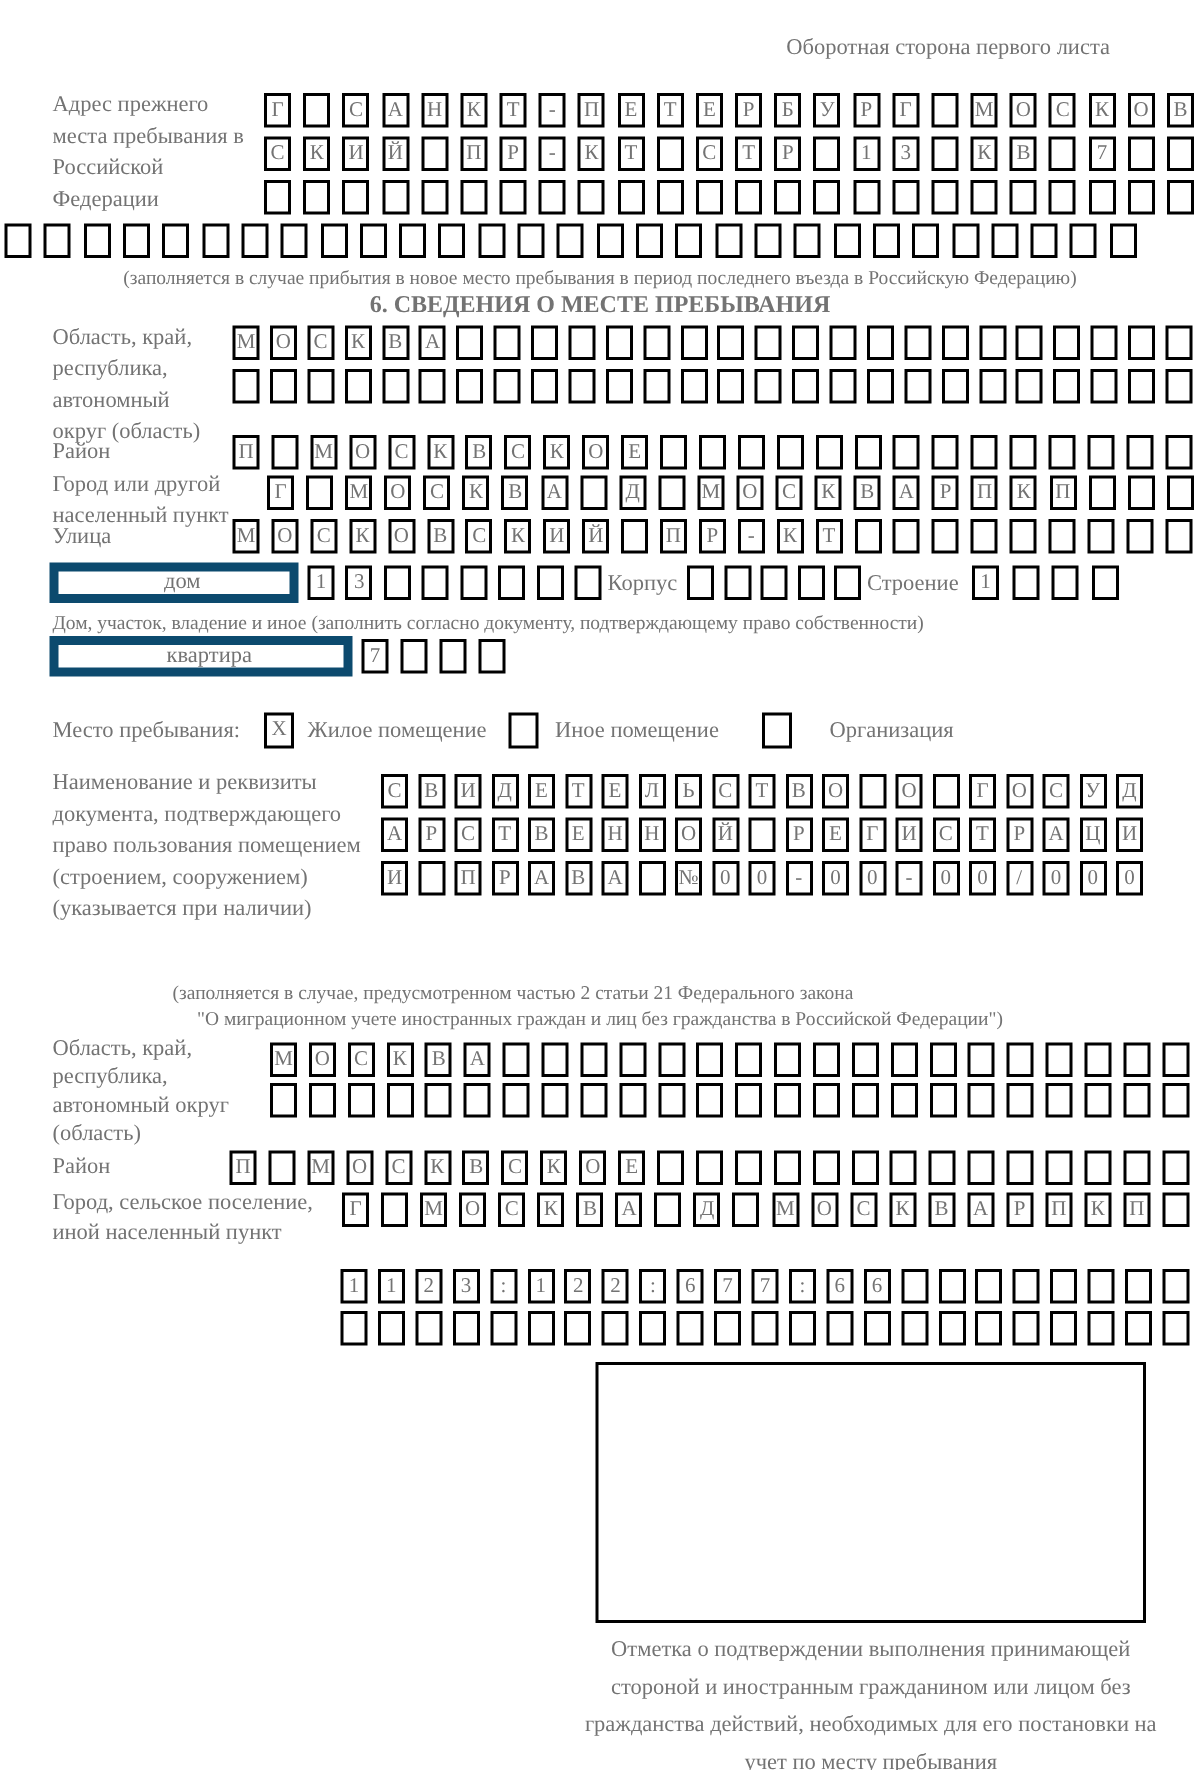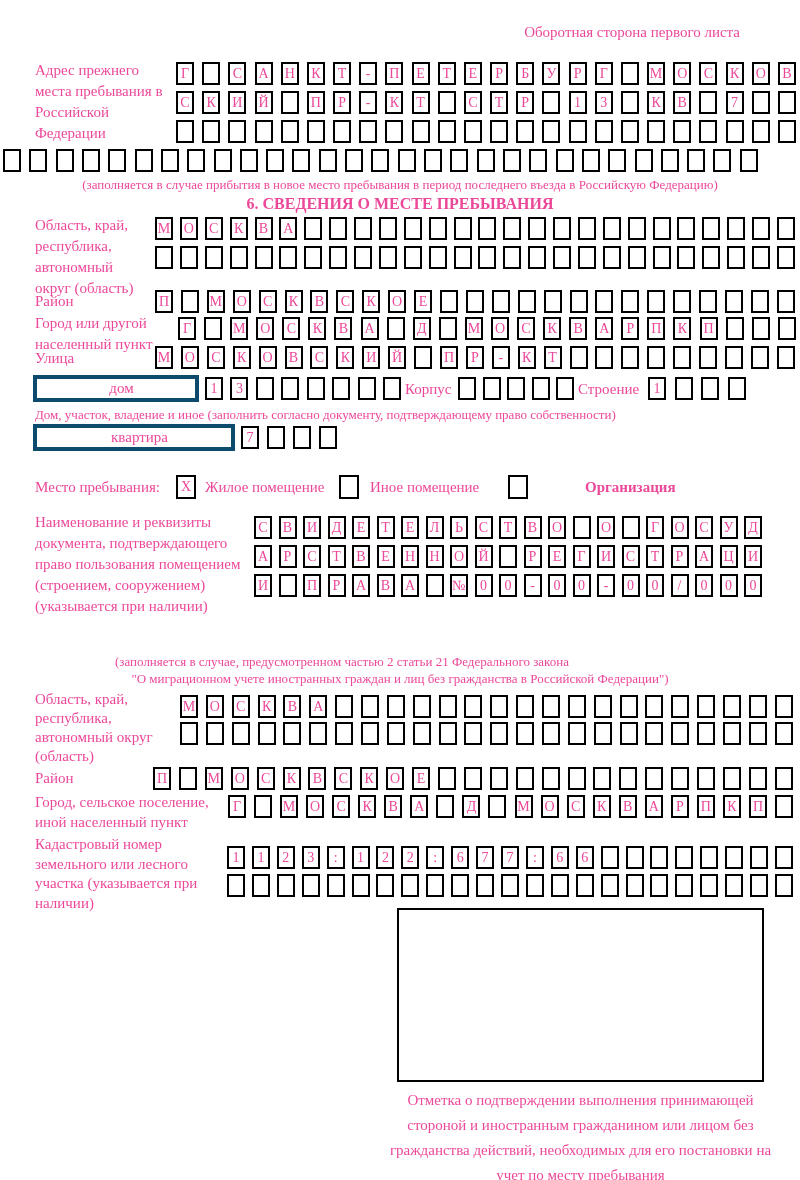--- a/index.html
+++ b/index.html
@@ -1,32 +1,32 @@
 <!DOCTYPE html>
 <html><head>
 <meta charset="utf-8">
 <style>
   html,body{margin:0;padding:0;background:#e8e8e8;}
   .page{
     position:relative;width:800px;height:1180px;margin:0 auto;
-    background:#ffffff;color:#ec4899;
+    background:#ffffff;color:#737373;
     font-family:"Liberation Serif","DejaVu Serif",serif;
     overflow:hidden;
   }
   .lbl{position:absolute;font-size:15px;line-height:21px;}
   .cap{position:absolute;font-size:13px;text-align:center;white-space:nowrap;}
   .ttl{position:absolute;font-size:16px;font-weight:bold;text-align:center;width:800px;left:0;}
   .cellrow{position:absolute;display:flex;justify-content:space-between;}
   .cell{
     box-sizing:border-box;flex:0 0 auto;width:18px;height:23px;
     border:2px solid #000;display:flex;align-items:center;justify-content:center;
     font-size:14px;line-height:1;background:#fff;
   }
   .widebox{
-    position:absolute;box-sizing:border-box;border:4px solid #0c4a6e;background:#fff;
+    position:absolute;box-sizing:border-box;border:6px solid #0c4a6e;background:#fff;
     display:flex;align-items:center;justify-content:center;font-size:15px;padding-left:11px;
   }
   .chk{
     position:absolute;box-sizing:border-box;width:20px;height:24px;border:2px solid #000;
     display:flex;align-items:center;justify-content:center;font-size:14px;background:#fff;
   }
   .stamp{position:absolute;box-sizing:border-box;border:2px solid #000;background:#fff;}
   .stampcap{position:absolute;font-size:15px;line-height:25px;text-align:center;}
 </style>
 </head>
@@ -329,21 +329,21 @@
       <span class="cell"></span>
       <span class="cell"></span>
     </div>
 
   <div class="lbl" style="left:35px;top:477px;">Место пребывания:</div>
   <span class="chk" style="left:176px;top:475px;">X</span>
   <div class="lbl" style="left:205px;top:477px;">Жилое помещение</div>
   <span class="chk" style="left:339px;top:475px;"></span>
   <div class="lbl" style="left:370px;top:477px;">Иное помещение</div>
   <span class="chk" style="left:508px;top:475px;"></span>
-  <div class="lbl" style="left:585px;top:477px;font-weight:bold;">Организация</div>
+  <div class="lbl" style="left:553px;top:477px;">Организация</div>
 
   <div class="lbl" style="left:35px;top:512px;width:212px;">Наименование и реквизиты документа, подтверждающего право пользования помещением (строением, сооружением) (указывается при наличии)</div>
   <div class="cellrow" style="left:254px;top:516px;width:508px;">
       <span class="cell">С</span>
       <span class="cell">В</span>
       <span class="cell">И</span>
       <span class="cell">Д</span>
       <span class="cell">Е</span>
       <span class="cell">Т</span>
       <span class="cell">Е</span>
@@ -514,21 +514,20 @@
       <span class="cell">К</span>
       <span class="cell">В</span>
       <span class="cell">А</span>
       <span class="cell">Р</span>
       <span class="cell">П</span>
       <span class="cell">К</span>
       <span class="cell">П</span>
       <span class="cell"></span>
     </div>
 
-  <div class="lbl" style="left:35px;top:835px;width:180px;line-height:19.5px;">Кадастровый номер земельного или лесного участка (указывается при наличии)</div>
   <div class="cellrow" style="left:227px;top:846px;width:566px;">
       <span class="cell">1</span>
       <span class="cell">1</span>
       <span class="cell">2</span>
       <span class="cell">3</span>
       <span class="cell">:</span>
       <span class="cell">1</span>
       <span class="cell">2</span>
       <span class="cell">2</span>
       <span class="cell">:</span>

